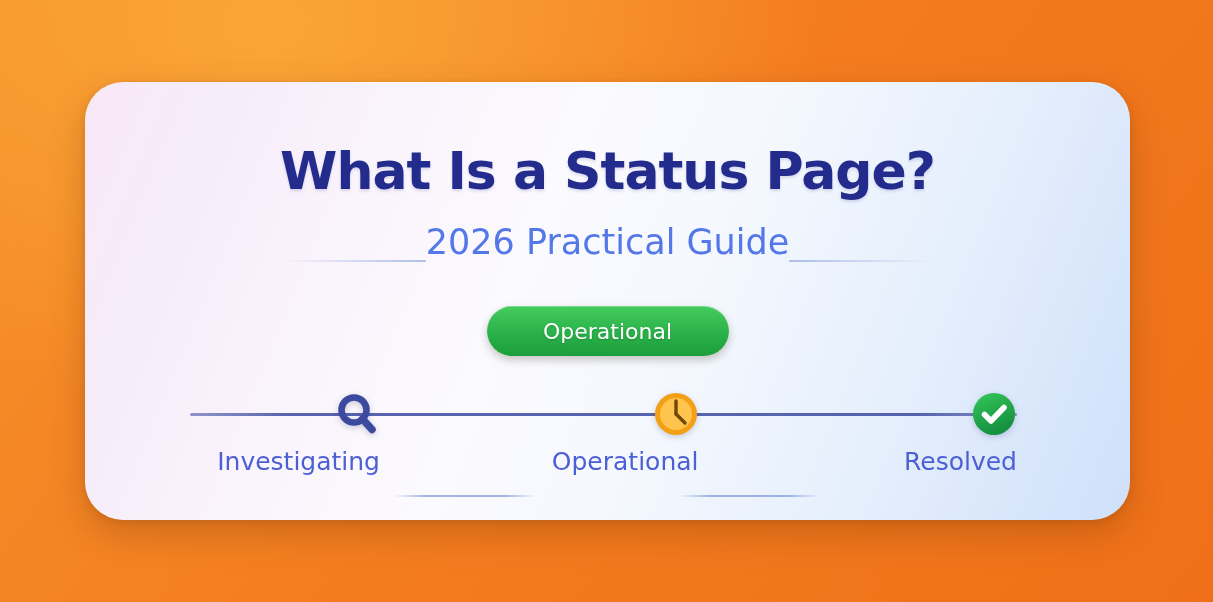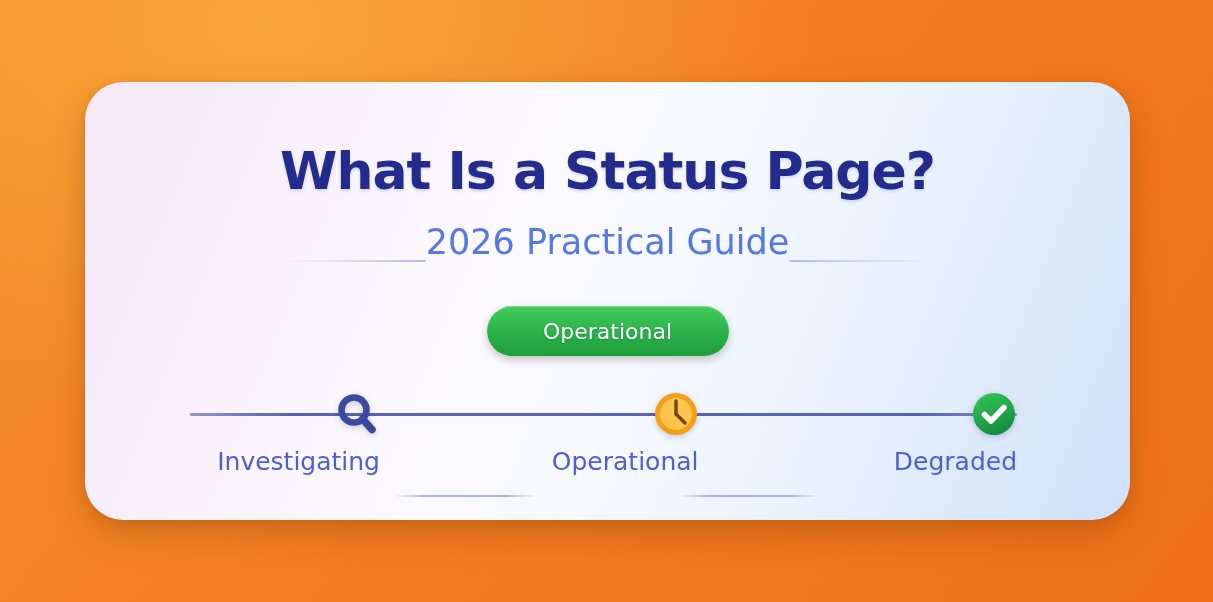--- a/index.html
+++ b/index.html
@@ -246,21 +246,21 @@
               <defs>
                 <linearGradient id="gchk" x1="0" y1="0" x2="0.4" y2="1">
                   <stop offset="0%" stop-color="#34C759"></stop>
                   <stop offset="100%" stop-color="#159040"></stop>
                 </linearGradient>
               </defs>
               <circle cx="23" cy="23" r="21" fill="url(#gchk)"></circle>
               <path d="M13.5 23.5 L20 30 L33 16.5" fill="none" stroke="#ffffff" stroke-width="5.6" stroke-linecap="round" stroke-linejoin="round"></path>
             </svg>
           </span>
-          <span class="tl-label">Degraded</span>
+          <span class="tl-label">Resolved</span>
         </div>
 
       </div>
 
       <span class="tl-gap-rule a"></span>
       <span class="tl-gap-rule b"></span>
 
     </div>
 
   </div>

